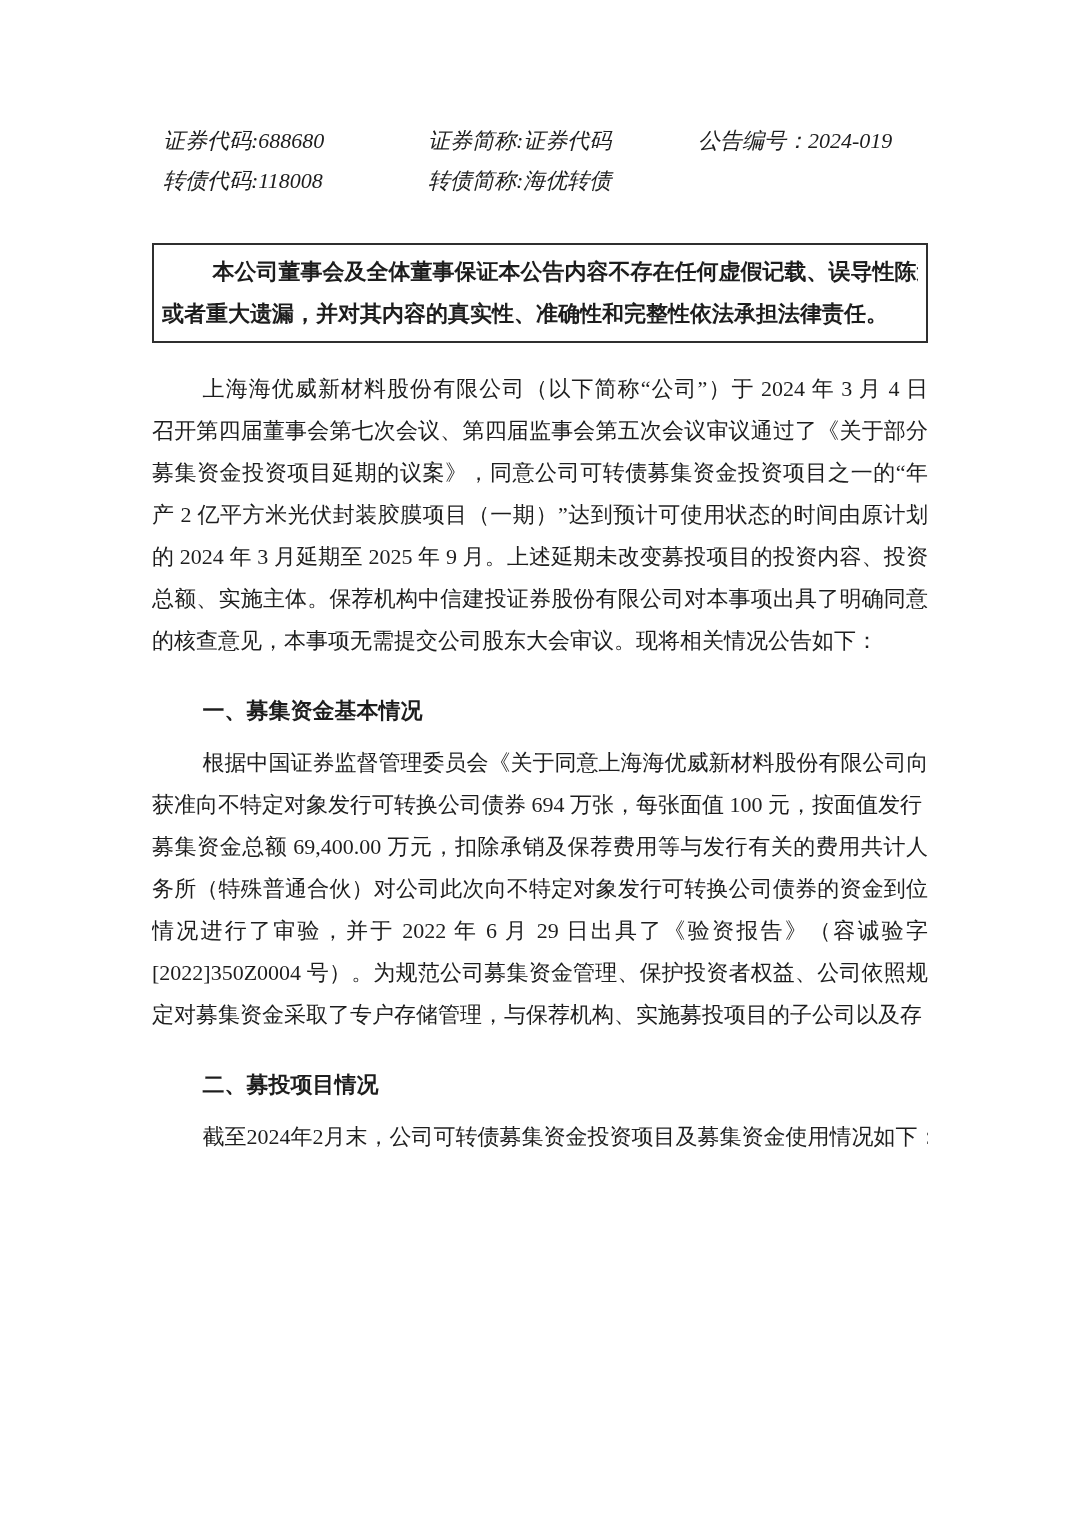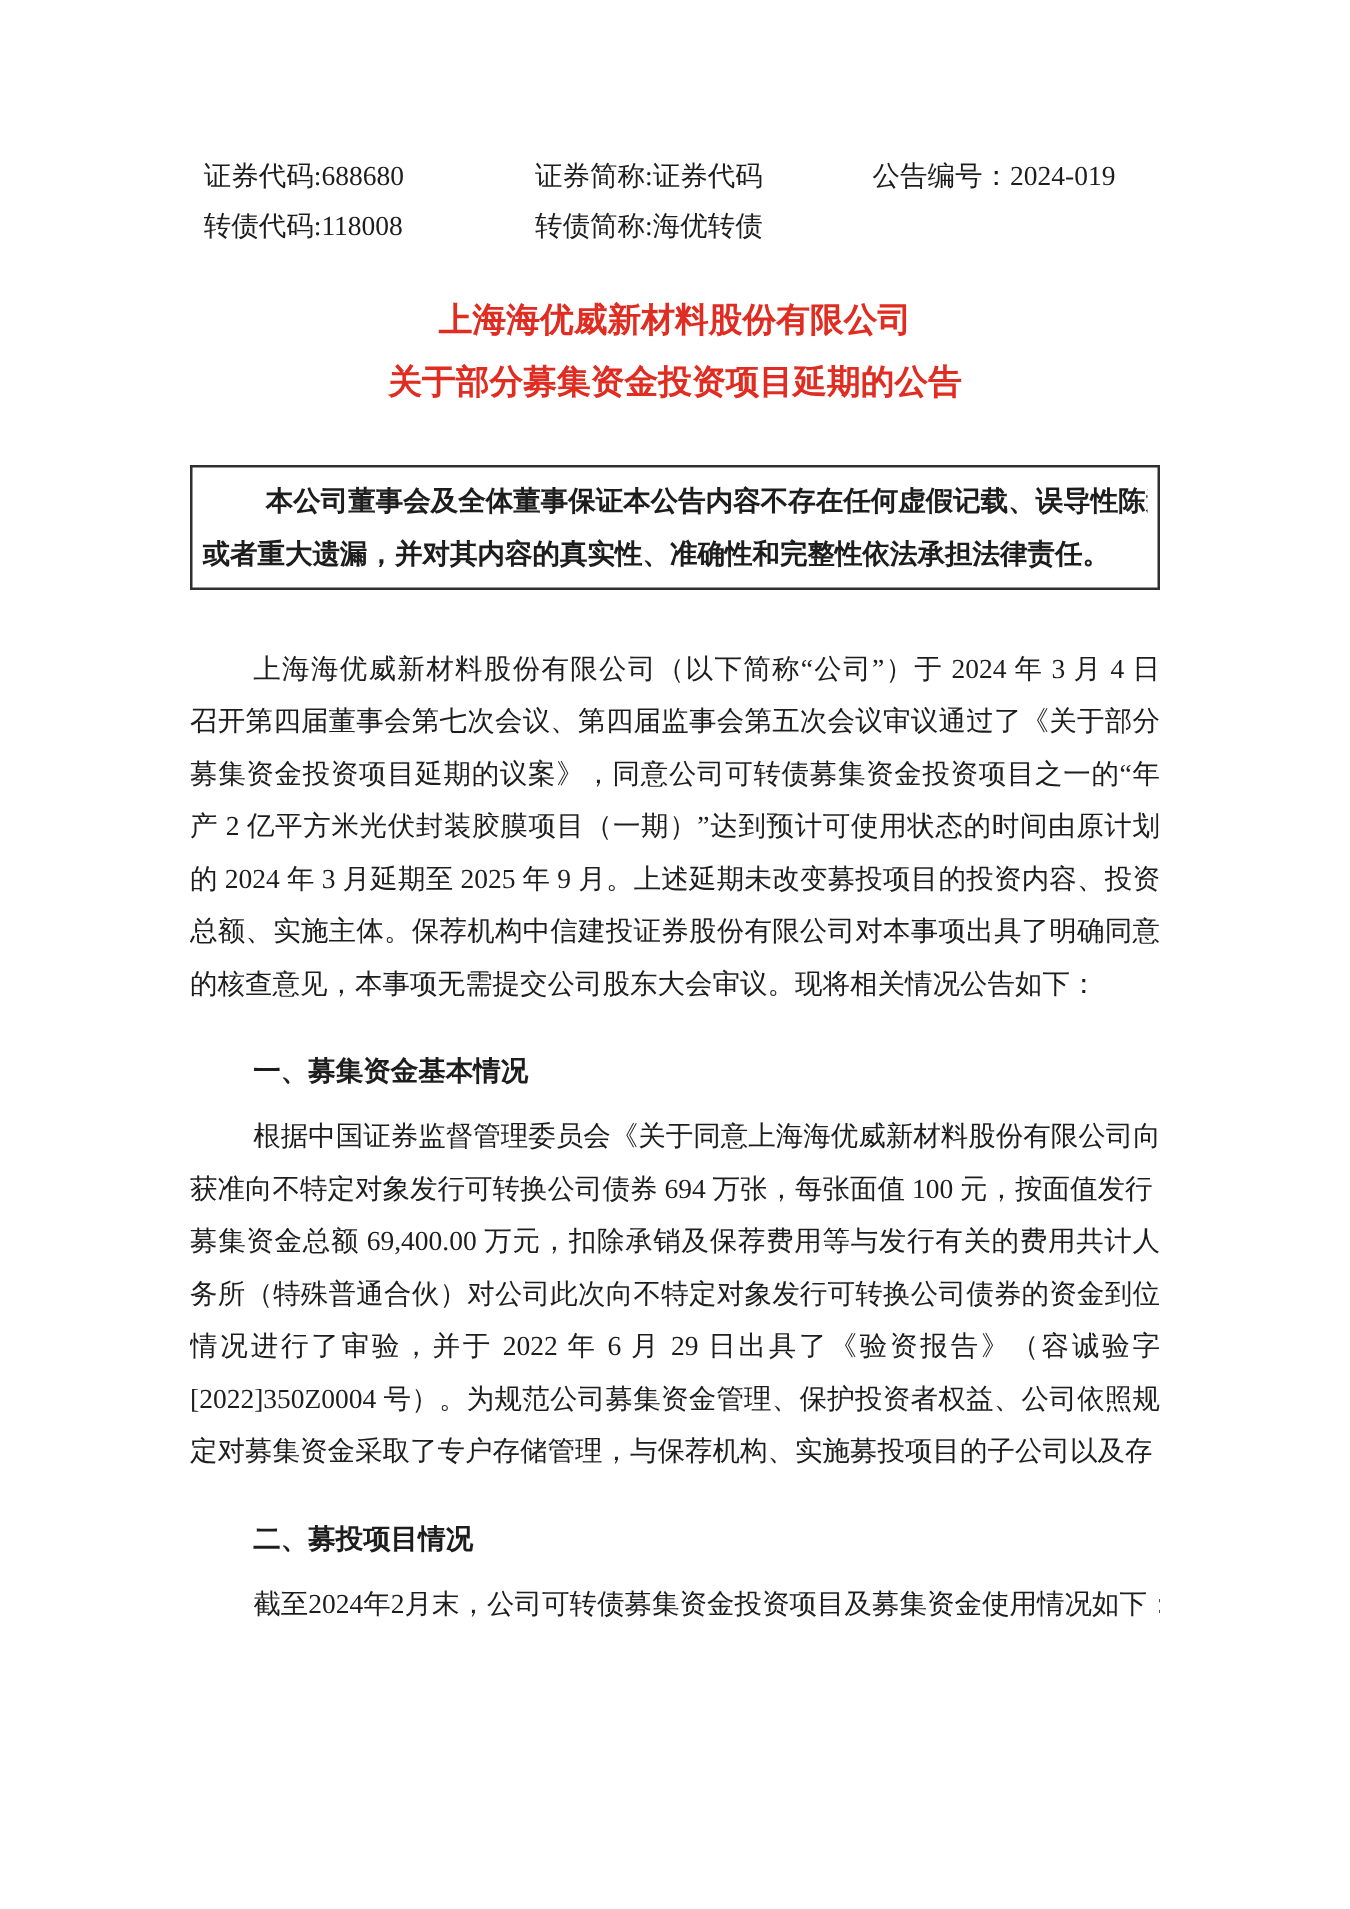--- a/index.html
+++ b/index.html
@@ -14,20 +14,21 @@
   }
   .content { width: 776px; margin: 0 auto; padding-top: 121px; }
 
   
   .info-block { font-size: 22px; }
   .info-row {
     display: grid;
     grid-template-columns: 265px 270px auto;
     line-height: 40px;
     padding-left: 11px;
+    font-style: italic;
   }
   .info-cell { white-space: nowrap; }
 
   
   .doc-title {
     margin-top: 31px;
     text-align: center;
     font-size: 27px;
     font-weight: bold;
     line-height: 49px;
@@ -49,21 +50,21 @@
     text-align: justify;
     text-align-last: justify;
     white-space: nowrap;
     overflow: hidden;
   }
   .para .line:last-child,
   .disclaimer-box .line:last-child { text-align-last: left; }
   .para .line:first-child,
   .disclaimer-box .line:first-child { text-indent: 2.3em; }
 
-  .para { margin-top: 42px; }
+  .para { margin-top: 25px; }
   .para.after-heading { margin-top: 10px; }
 
   .heading {
     margin-top: 28px;
     font-size: 22px;
     font-weight: bold;
     line-height: 42px;
     text-indent: 2.3em;
     text-align: left;
   }
@@ -80,24 +81,20 @@
         <span class="info-cell">证券简称:证券代码</span>
         <span class="info-cell">公告编号：2024-019</span>
       </div>
       <div class="info-row">
         <span class="info-cell">转债代码:118008</span>
         <span class="info-cell">转债简称:海优转债</span>
         <span class="info-cell"></span>
       </div>
     </div>
 
-    <div class="doc-title" style="color: rgb(224, 44, 33);">
-      <div>上海海优威新材料股份有限公司</div>
-      <div>关于部分募集资金投资项目延期的公告</div>
-    </div>
 
     <div class="disclaimer-box">
         <div class="line">本公司董事会及全体董事保证本公告内容不存在任何虚假记载、误导性陈述</div>
         <div class="line">或者重大遗漏，并对其内容的真实性、准确性和完整性依法承担法律责任。</div>
       </div>
 
     <div class="para">
         <div class="line">上海海优威新材料股份有限公司（以下简称“公司”）于 2024 年 3 月 4 日</div>
         <div class="line">召开第四届董事会第七次会议、第四届监事会第五次会议审议通过了《关于部分</div>
         <div class="line">募集资金投资项目延期的议案》，同意公司可转债募集资金投资项目之一的“年</div>

